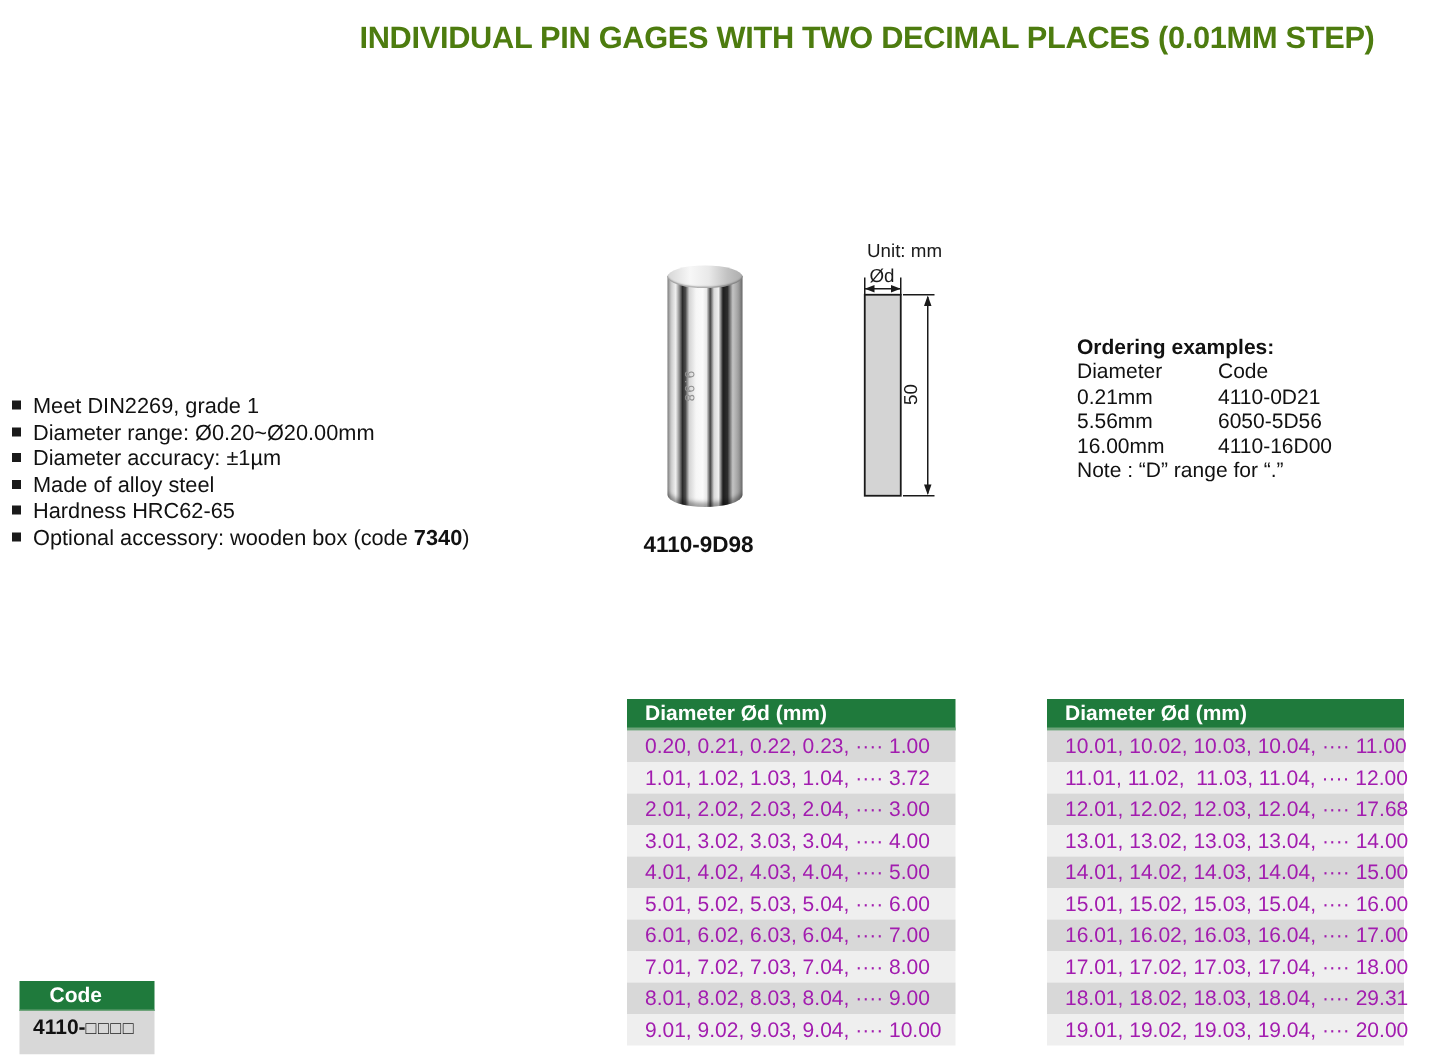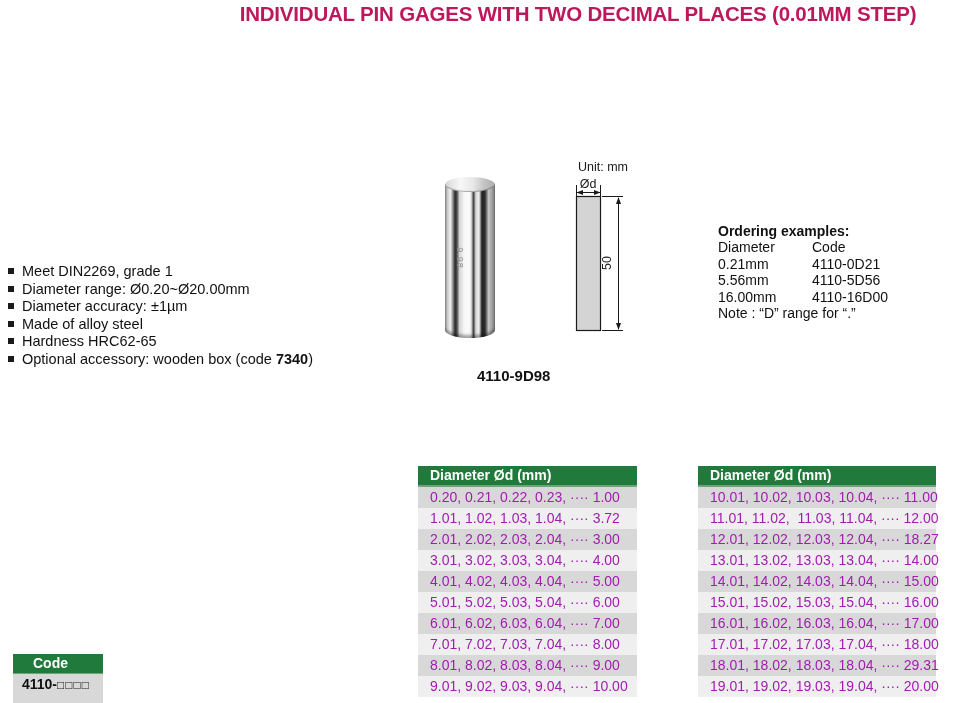--- a/index.html
+++ b/index.html
@@ -1,22 +1,22 @@
 <!DOCTYPE html>
 <html><head>
 <meta charset="utf-8">
 <style>
   * { margin:0; padding:0; box-sizing:border-box; }
   html,body { background:#ffffff; }
   body { font-family:"Liberation Sans", sans-serif; color:#111; }
   .page { position:relative; width:961px; height:703px; background:#fff; overflow:hidden; }
 
   
-  .title { position:absolute; left:200px; top:2px; width:756px; text-align:center;
-           font-size:20.5px; font-weight:bold; letter-spacing:-0.2px; color:#be185d; }
+  .title { position:absolute; left:200px; top:14px; width:756px; text-align:center;
+           font-size:20.5px; font-weight:bold; letter-spacing:-0.2px; color:#4d7c0f; }
 
   
   .features { position:absolute; left:8px; top:263px; list-style:none; }
   .features li { font-size:14.5px; line-height:17.5px; white-space:nowrap; }
   .bullet { display:inline-block; width:6px; height:6px; background:#1a1a1a;
             margin-right:8px; vertical-align:2px; }
 
   
   .pin { position:absolute; left:445px; top:177px; width:50px; height:161px; }
   .pin-body { position:absolute; left:0; top:7px; width:50px; height:154px;
@@ -25,21 +25,21 @@
       #4d4d4d 24%, #d4d4d4 29%, #f6f6f6 38%, #fbfbfb 47%, #e9e9e9 52%,
       #454545 57%, #d9d9d9 62%, #efefef 68%, #1e1e1e 74%, #2e2e2e 80%,
       #c3c3c3 87%, #a2a2a2 94%, #7c7c7c 100%);
     border-bottom-left-radius:50% 8px; border-bottom-right-radius:50% 8px;
     box-shadow:inset 0 -3px 3px rgba(0,0,0,0.35); }
   .pin-top { position:absolute; left:0; top:0; width:50px; height:15px; border-radius:50%;
     background:linear-gradient(90deg,#d6d6d6,#f7f7f7 30%,#e9e9e9 55%,#c2c2c2 80%,#adadad);
     box-shadow:inset 0 -1px 1px rgba(0,0,0,0.3); }
   .pin-etch { position:absolute; left:4px; top:76px; font-size:9px; color:#8f8f8f;
     transform:rotate(90deg); letter-spacing:1px; }
-  .pin-label { position:absolute; left:429px; top:367px; font-size:15px; font-weight:bold;margin-left:48px; }
+  .pin-label { position:absolute; left:429px; top:355px; font-size:15px; font-weight:bold; }
 
   
   .drawing { position:absolute; left:560px; top:155px; }
   .drawing text { font-family:"Liberation Sans", sans-serif; font-size:12.5px; fill:#1a1a1a; }
 
   
   .ordering { position:absolute; left:718px; top:223px; font-size:14px; line-height:16.4px; }
   .ordering .head { font-weight:bold; }
   .ord-grid { display:grid; grid-template-columns:94px auto; }
   .ordering .note { white-space:nowrap; }
@@ -106,21 +106,21 @@
   </svg>
 
   <div class="ordering">
     <div class="head">Ordering examples:</div>
     <div class="ord-grid">
       <span>Diameter</span>
       <span>Code</span>
       <span>0.21mm</span>
       <span>4110-0D21</span>
       <span>5.56mm</span>
-      <span>4110-5D56</span>
+      <span>6050-5D56</span>
       <span>16.00mm</span>
       <span>4110-16D00</span>
     </div>
     <div class="note">Note : “D”  range for “.”</div>
   </div>
 
   <div class="dtable left">
     <div class="thead">Diameter Ød (mm)</div>
     <div class="tbody">
       <div class="trow">0.20, 0.21, 0.22, 0.23, ···· 1.00</div>
@@ -134,21 +134,21 @@
       <div class="trow">8.01, 8.02, 8.03, 8.04, ···· 9.00</div>
       <div class="trow">9.01, 9.02, 9.03, 9.04, ···· 10.00</div>
     </div>
   </div>
 
   <div class="dtable right">
     <div class="thead">Diameter Ød (mm)</div>
     <div class="tbody">
       <div class="trow">10.01, 10.02, 10.03, 10.04, ···· 11.00</div>
       <div class="trow">11.01, 11.02,  11.03, 11.04, ···· 12.00</div>
-      <div class="trow">12.01, 12.02, 12.03, 12.04, ···· 18.27</div>
+      <div class="trow">12.01, 12.02, 12.03, 12.04, ···· 17.68</div>
       <div class="trow">13.01, 13.02, 13.03, 13.04, ···· 14.00</div>
       <div class="trow">14.01, 14.02, 14.03, 14.04, ···· 15.00</div>
       <div class="trow">15.01, 15.02, 15.03, 15.04, ···· 16.00</div>
       <div class="trow">16.01, 16.02, 16.03, 16.04, ···· 17.00</div>
       <div class="trow">17.01, 17.02, 17.03, 17.04, ···· 18.00</div>
       <div class="trow">18.01, 18.02, 18.03, 18.04, ···· 29.31</div>
       <div class="trow">19.01, 19.02, 19.03, 19.04, ···· 20.00</div>
     </div>
   </div>
 

